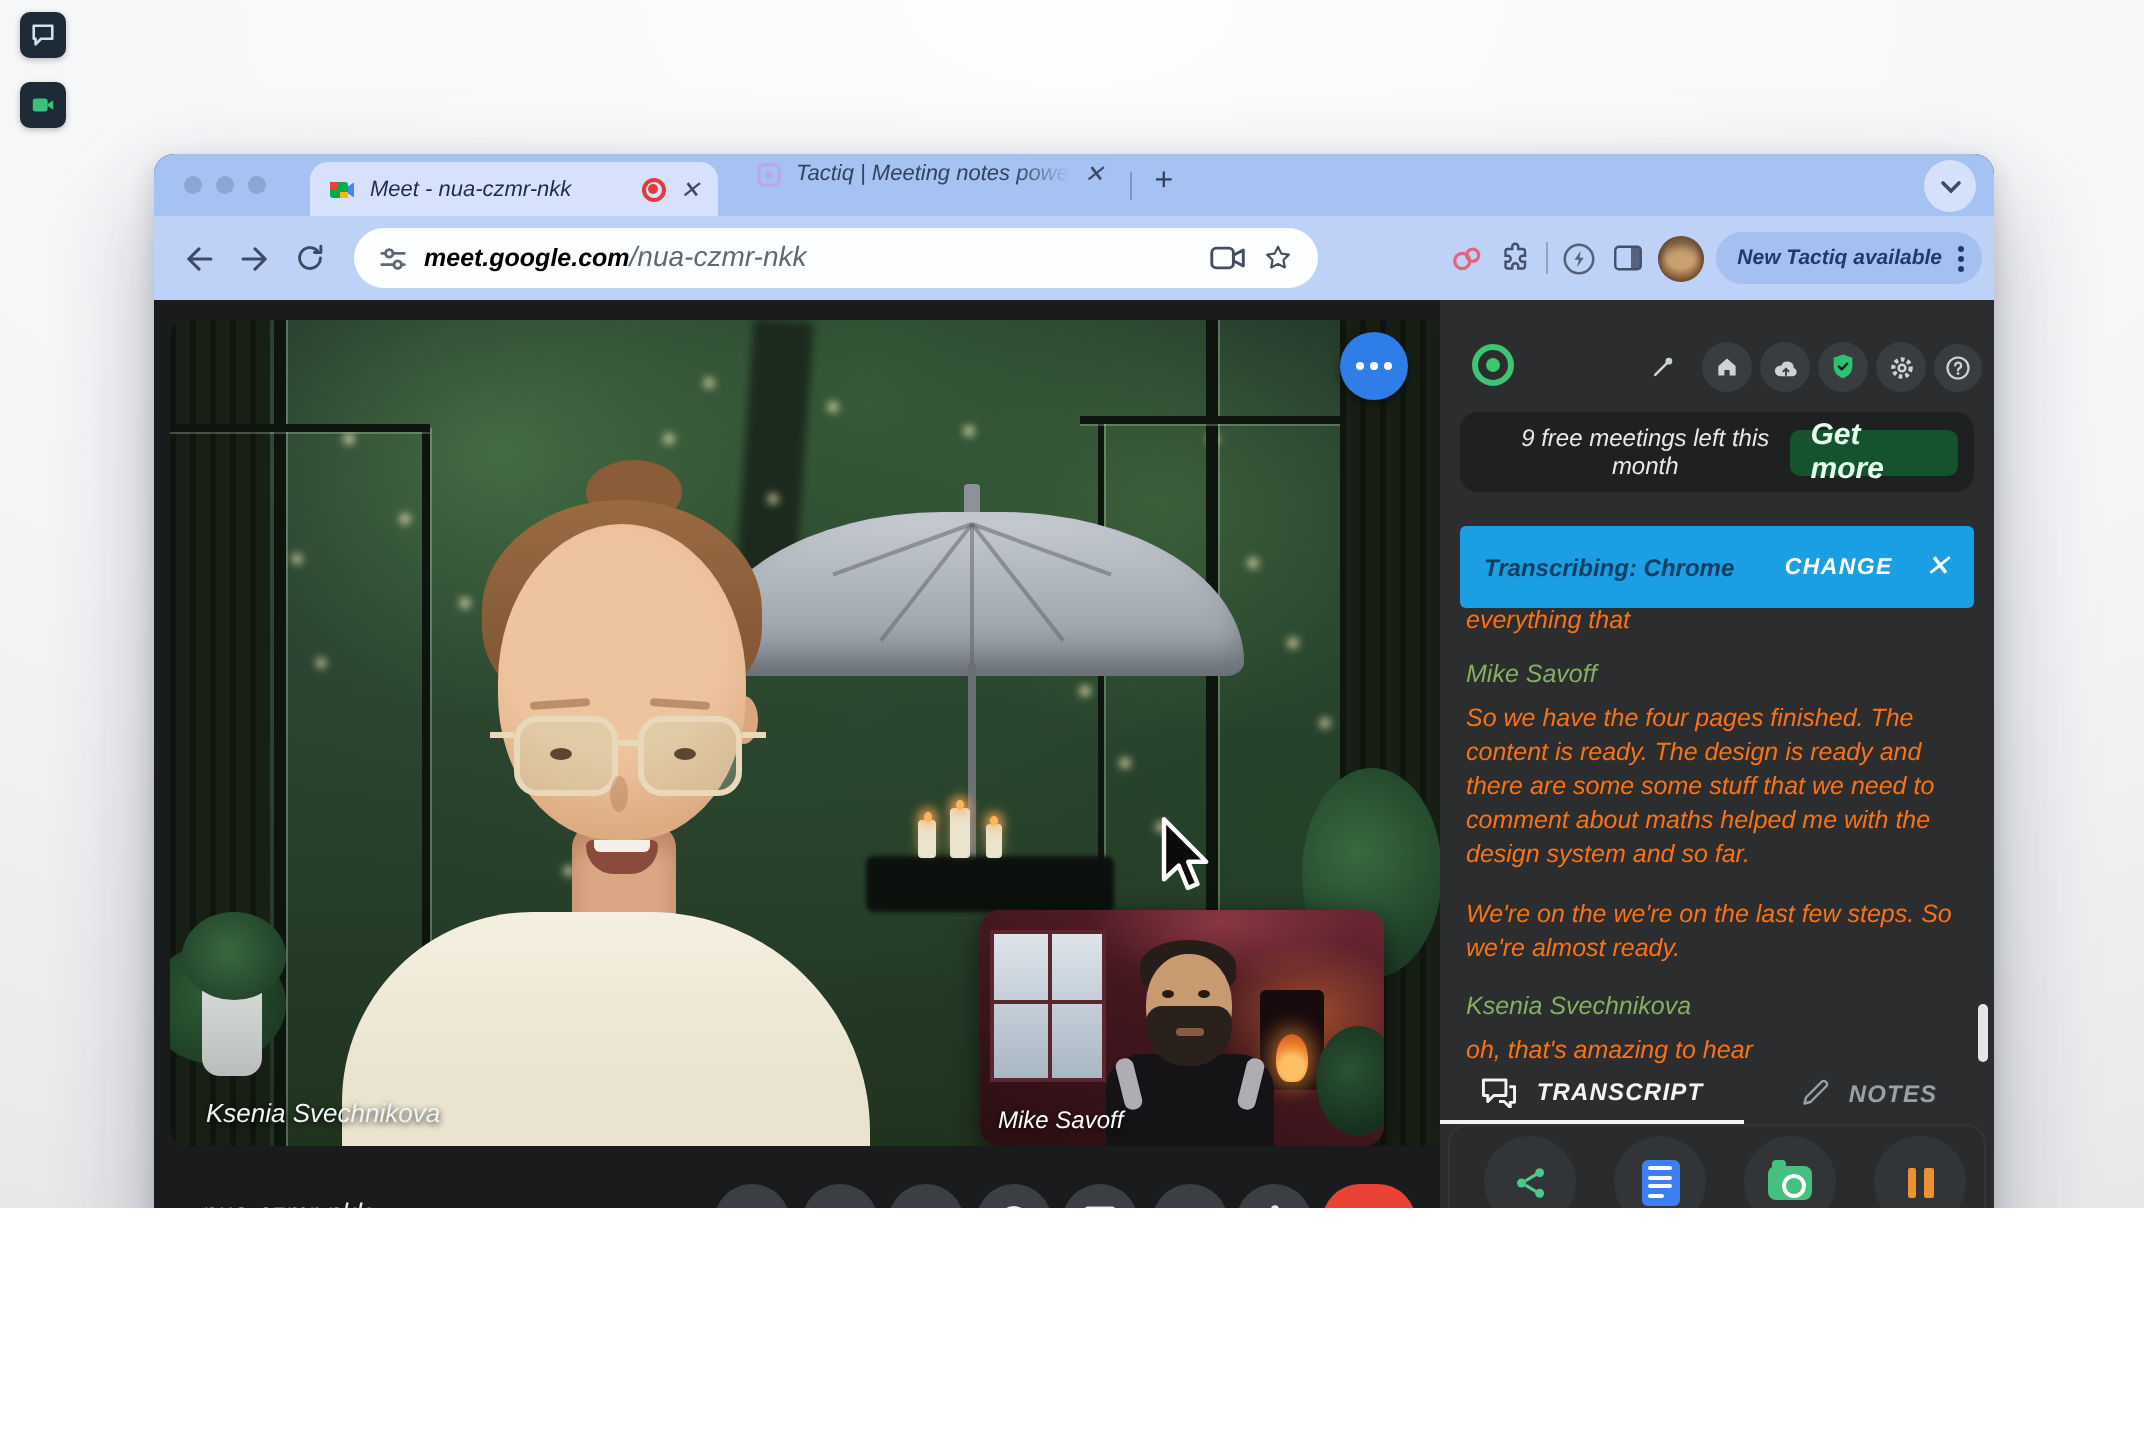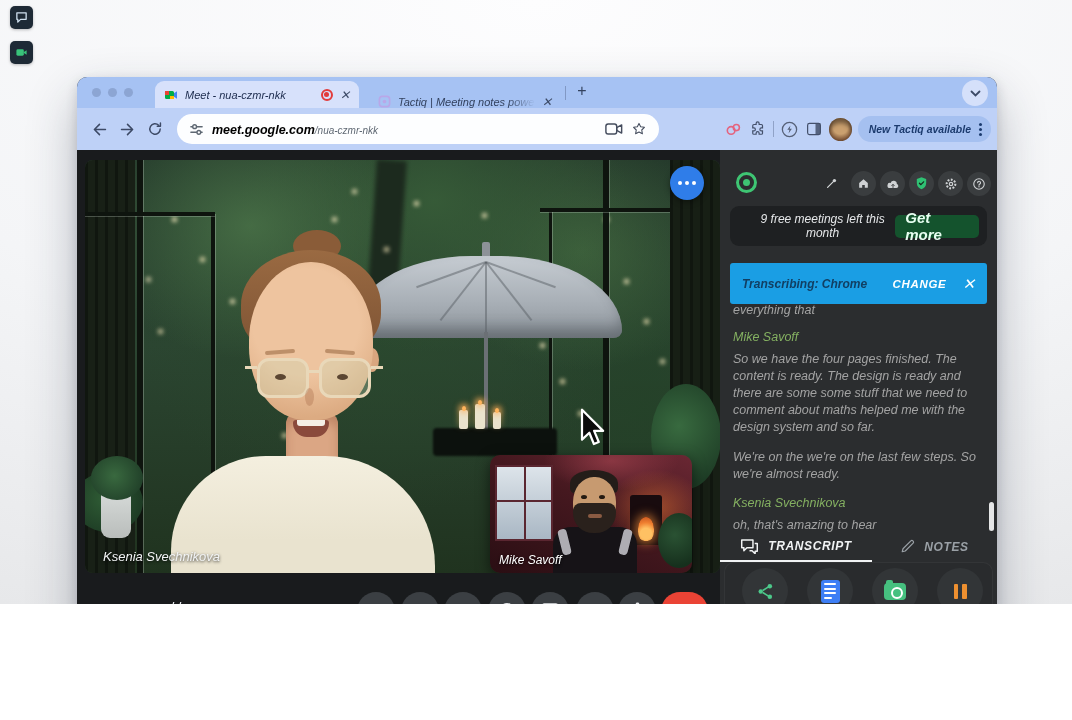--- a/index.html
+++ b/index.html
@@ -14,37 +14,37 @@
   
   .win { position:absolute; left:77px; top:77px; width:920px; height:566px; border-radius:10px;
     overflow:hidden; box-shadow:0 22px 50px rgba(30,40,60,.30), 0 4px 12px rgba(30,40,60,.18);
     background:#1a1c1e; }
   .tabstrip { position:absolute; left:0; top:0; width:920px; height:31px; background:#a6c2f3; }
   .tl-dot { position:absolute; top:11px; width:9px; height:9px; border-radius:50%; background:rgba(105,127,168,.42); }
   .tab-active { position:absolute; left:78px; top:4px; width:204px; height:27px; background:#d7e1fb;
     border-radius:9px 9px 0 0; display:flex; align-items:center; padding:0 9px; gap:7px; }
   .tab-title { font-size:11px; color:#1d2c4e; white-space:nowrap; overflow:hidden; flex:1; }
   .tab-inactive { position:absolute; left:292px; top:4px; width:192px; height:27px; display:flex;
-    align-items:flex-end; padding:0 9px; gap:7px; }
+    align-items:flex-start; padding:0 9px; gap:7px; }
   .tab-inactive .tab-title { color:#33425f; -webkit-mask-image:linear-gradient(90deg,#000 80%,transparent); mask-image:linear-gradient(90deg,#000 80%,transparent); }
   .rec-dot { width:12px; height:12px; border-radius:50%; border:2px solid #e23b3b; display:flex; align-items:center; justify-content:center; }
   .rec-dot i { width:5px; height:5px; border-radius:50%; background:#e23b3b; }
   .tab-x { font-size:12px; color:#3c4a66; line-height:1; }
   .tab-sep { position:absolute; left:488px; top:9px; width:1px; height:14px; background:rgba(60,75,110,.35); }
   .newtab { position:absolute; left:500px; top:5px; font-size:16px; color:#33425f; }
   .strip-chevron { position:absolute; right:9px; top:3px; width:26px; height:26px; border-radius:50%;
     background:#d5e0fa; display:flex; align-items:center; justify-content:center; }
 
   .toolbar { position:absolute; left:0; top:31px; width:920px; height:42px; background:#bed1f7;
     display:flex; align-items:center; }
   .nav-ic { width:28px; height:28px; display:flex; align-items:center; justify-content:center; }
   .urlpill { position:absolute; left:100px; top:6px; width:482px; height:30px; background:#fdfeff;
     border-radius:15px; display:flex; align-items:center; padding:0 12px; gap:8px; }
   .url-host { font-size:12.5px; color:#000000; font-weight:bold; }
-  .url-path { font-size:10px; color:#5f6873; }
+  .url-path { font-size:14px; color:#5f6873; }
   .url-sp { flex:1; }
   .tool-right { position:absolute; right:6px; top:6px; height:30px; display:flex; align-items:center; gap:6px; }
   .vdiv { width:1px; height:16px; background:rgba(60,75,110,.35); }
   .avatar { width:23px; height:23px; border-radius:50%;
     background:radial-gradient(circle at 50% 38%, #caa06f 0 40%, #7a5336 70%, #4c3categorie 100%);
     background:radial-gradient(circle at 50% 38%, #caa06f 0 40%, #7a5336 72%, #43301f 100%);
     box-shadow:inset 0 5px 4px rgba(40,28,16,.55); }
   .update-pill { height:26px; background:#a5c0f0; border-radius:13px; display:flex; align-items:center;
     padding:0 6px 0 11px; gap:5px; }
   .update-pill span { font-size:10.5px; font-weight:bold; color:#1c3b6e; white-space:nowrap; }
@@ -176,21 +176,21 @@
     display:flex; align-items:center; padding:0 8px 0 20px; }
   .quota-text { font-size:12px; color:#e6e8ea; line-height:14px; width:150px; text-align:center; }
   .getmore { margin-left:auto; height:23px; padding:0 10px; background:#14532d; border-radius:5px;
     display:flex; align-items:center; font-size:15px; font-weight:bold; color:#e7fff1; }
   .transcribe { position:absolute; left:10px; top:113px; width:257px; height:41px; background:#1a9ee4; border-radius:3px;
     display:flex; align-items:center; padding:0 12px; }
   .tr-label { font-size:12px; font-weight:bold; color:#113f63; }
   .tr-change { margin-left:auto; font-size:11.5px; font-weight:bold; color:#fff; letter-spacing:.7px; }
   .tr-x { margin-left:16px; font-size:15px; color:#fff; line-height:1; }
   .tscript { position:absolute; left:13px; top:152px; width:243px; }
-  .t-line { font-size:12.5px; line-height:17px; color:#a3a3a3; }
+  .t-line { font-size:12.5px; line-height:17px; color:#f97316; }
   .t-speaker { font-size:12.5px; line-height:16px; color:#84b061; }
   .mb10{margin-bottom:10px;} .mb6{margin-bottom:6px;} .mb13{margin-bottom:13px;} .mb12{margin-bottom:12px;}
   .scrollnub { position:absolute; right:3px; top:352px; width:5px; height:29px; border-radius:3px; background:#e4e5e6; }
   .sb-tabs { position:absolute; left:0; top:381px; width:277px; height:31px; display:flex; align-items:center; }
   .sbtab { display:flex; align-items:center; gap:9px; height:100%; }
   .sbtab-a { width:152px; justify-content:center; border-bottom:2.5px solid #f1f3f4; color:#f1f3f4; }
   .sbtab-b { flex:1; justify-content:center; color:#9aa0a6; }
   .sbtab span { font-size:12px; font-weight:bold; letter-spacing:.6px; }
   .sb-bottom { position:absolute; left:4px; top:412px; width:269px; height:58px; background:#292b2d;
     border:1px solid rgba(255,255,255,.05); border-radius:10px; }

